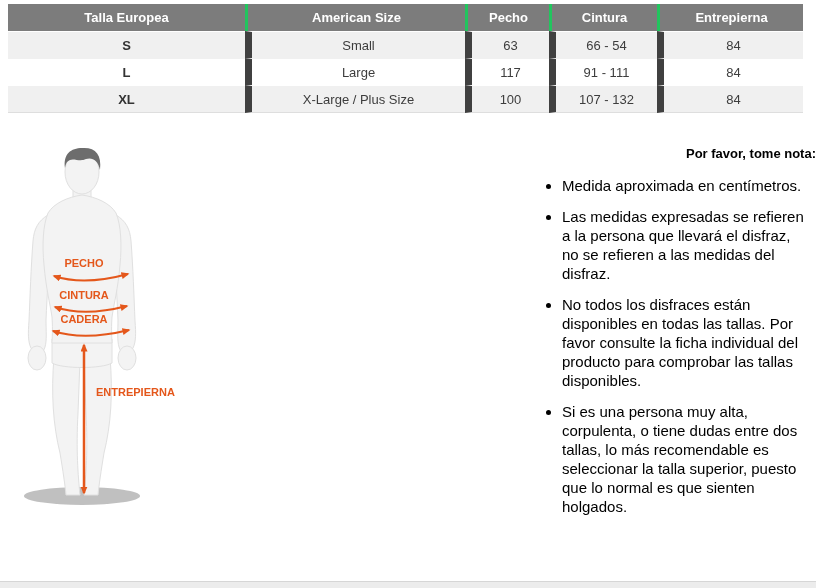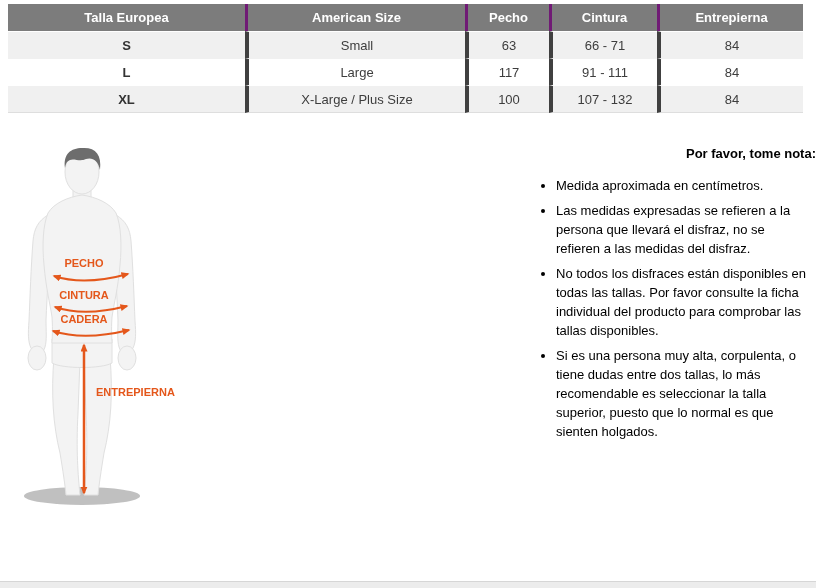--- a/index.html
+++ b/index.html
@@ -7,39 +7,39 @@
     width:816px;height:588px;position:relative;background:#ffffff;
     font-family:"Liberation Sans",sans-serif;overflow:hidden;
   }
   
   .size-table{
     position:absolute;left:8px;top:4px;width:795px;
     border-collapse:separate;border-spacing:0;table-layout:fixed;
   }
   .size-table th{
     background:#7c7c7c;color:#ffffff;font-size:13px;font-weight:bold;
-    height:27px;padding:0;text-align:center;border-left:3px solid #701a75;
+    height:27px;padding:0;text-align:center;border-left:3px solid #22c55e;
   }
   .size-table th:first-child{border-left:none;}
   .size-table td{
     font-size:13px;color:#3d3d3d;text-align:center;height:26px;padding:0;
-    background:#ffffff;border-left:4px solid #404040;border-top:1px solid #f0f0f0;
+    background:#ffffff;border-left:7px solid #404040;border-top:1px solid #f0f0f0;
   }
   .size-table td:first-child{border-left:none;font-weight:bold;color:#333;}
   .size-table tbody tr:nth-child(odd) td{background:#f0f0f0;border-top-color:#ffffff;}
   .size-table tbody tr:last-child td{border-bottom:1px solid #dedede;}
   .w0{width:237px}.w1{width:220px}.w2{width:84px}.w3{width:108px}.w4{width:146px}
   
   .diagram{position:absolute;left:8px;top:145px;width:210px;height:378px;}
   .diagram text{font-family:"Liberation Sans",sans-serif;font-size:11px;font-weight:bold;}
   
   .notes{position:absolute;left:508px;top:146px;width:308px;color:#000;}
   .notes .notes-heading{font-size:13px;font-weight:bold;margin:0;color:#000;text-align:right;}
   .notes ul{margin:15px 0 0 0;padding:0 0 0 42px;}
-  .notes li{font-size:13px;line-height:19px;margin:6px;padding:0;}
+  .notes li{font-size:15px;line-height:19px;margin:12px;padding:0;}
   
   .bottom-bar{
     position:absolute;left:0;top:581px;width:816px;height:7px;
     background:#ececec;border-top:1px solid #d6d6d6;box-sizing:border-box;
   }
 </style>
 </head>
 <body>
 
 <table class="size-table">
@@ -57,21 +57,21 @@
       <th>Pecho</th>
       <th>Cintura</th>
       <th>Entrepierna</th>
     </tr>
   </thead>
   <tbody>
     <tr>
       <td>S</td>
       <td>Small</td>
       <td>63</td>
-      <td>66 - 71</td>
+      <td>66 - 54</td>
       <td>84</td>
     </tr>
     <tr>
       <td>L</td>
       <td>Large</td>
       <td>117</td>
       <td>91 - 111</td>
       <td>84</td>
     </tr>
     <tr>

